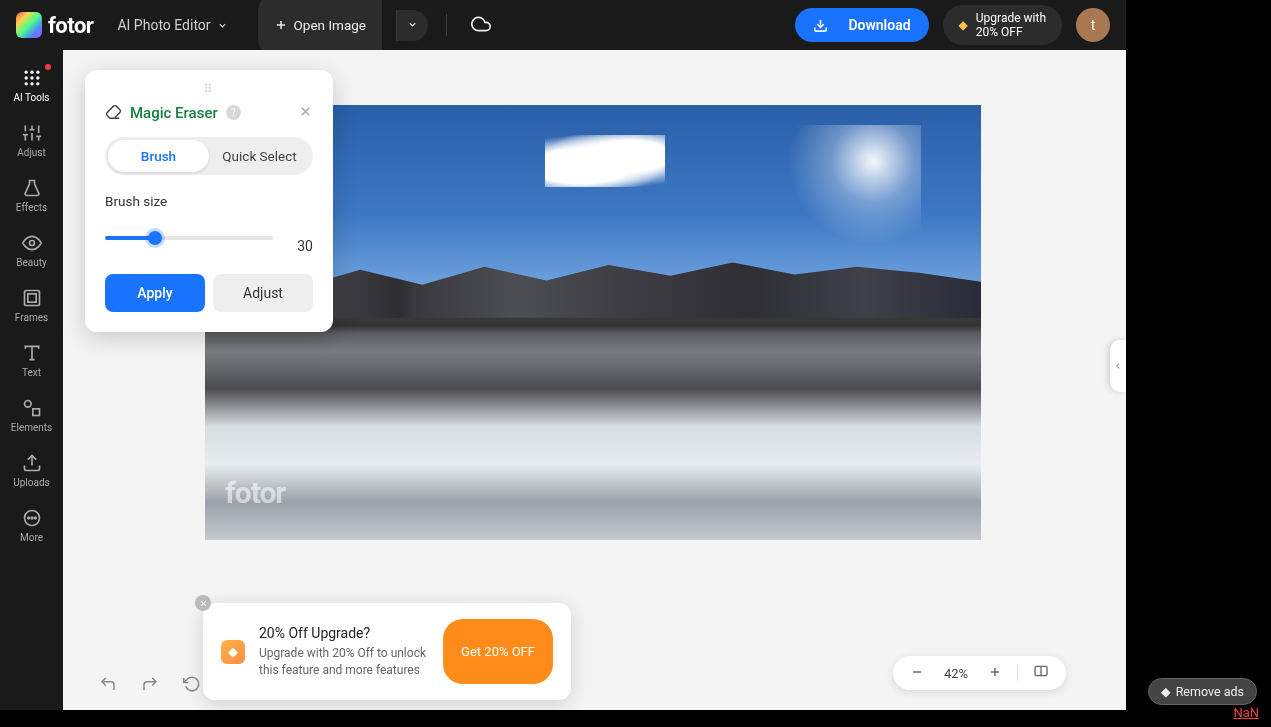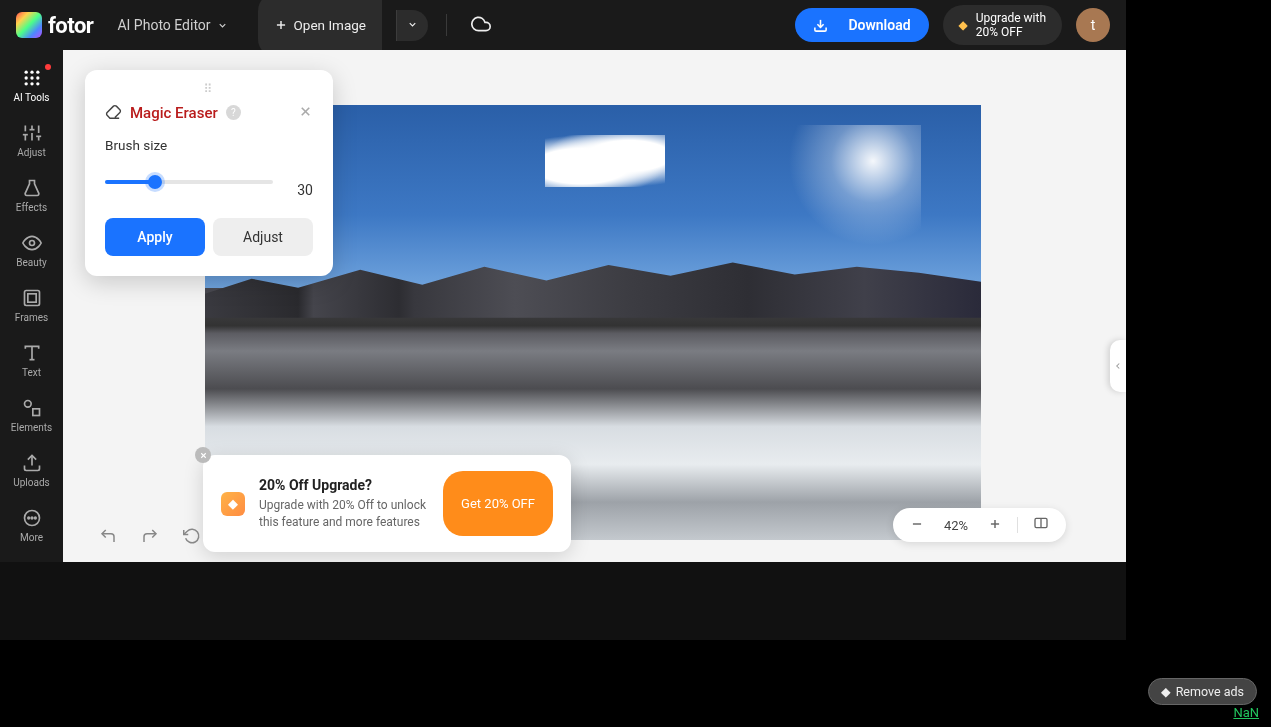--- a/index.html
+++ b/index.html
@@ -11,69 +11,69 @@
 .logo-text { color:#fff; font-size:22px; font-weight:700; letter-spacing:-0.5px; }
 .editor-label { color:#d0d0d0; font-size:14px; display:flex; align-items:center; gap:6px; margin-left:10px; cursor:pointer; }
 .open-btn { background:#2c2c2c; border:none; color:#eee; font-size:13.5px; padding:24px 16px; border-radius:18px 0 0 18px; display:flex; align-items:center; gap:6px; cursor:pointer; margin-left:16px; }
 .open-split { background:#2c2c2c; border:none; border-left:1px solid #3c3c3c; color:#eee; padding:8px 10px; border-radius:0 18px 18px 0; cursor:pointer; }
 .vsep { width:1px; height:22px; background:#3a3a3a; margin:0 4px; }
 .cloud-btn { background:none; border:none; color:#eee; padding:6px; cursor:pointer; }
 .topspacer { flex:1; }
 .download-btn { background:#1a73ff; color:#fff; border:none; border-radius:20px; padding:9px 18px; font-size:14px; font-weight:600; display:flex; align-items:center; gap:20px; cursor:pointer; }
 .upgrade-top { background:#2c2c2c; color:#fff; border:none; border-radius:20px; padding:6px 16px; font-size:12px; display:flex; align-items:center; gap:8px; cursor:pointer; line-height:1.2; text-align:left; }
 .avatar { width:34px; height:34px; border-radius:50%; background:#a87852; color:#fff; display:flex; align-items:center; justify-content:center; font-size:14px; cursor:pointer; }
-.main { display:flex; height:512px; }
+.main { display:flex; height:660px; }
 .sidebar { width:63px; background:#1a1a1a; display:flex; flex-direction:column; padding-top:8px; }
 .sbitem { display:flex; flex-direction:column; align-items:center; gap:4px; padding:10px 0; color:#aaa; cursor:pointer; font-size:10px; position:relative; }
 .sbitem.active { color:#fff; }
 .sbitem .dot { position:absolute; top:6px; right:12px; width:6px; height:6px; background:#ff3b3b; border-radius:50%; }
 .sbitem svg { width:20px; height:20px; }
 .canvas-area { flex:1; background:#f4f4f4; position:relative; overflow:hidden; }
 .photo { position:absolute; left:142px; top:55px; width:776px; height:435px; }
 .sky { width:100%; height:42%; background:linear-gradient(180deg,#2a5fa8 0%,#3d78c4 60%,#6fa3dd 100%); position:relative; }
 .cloud { position:absolute; width:120px; height:52px; background:radial-gradient(ellipse at 30% 60%,#fff 0%,#fff 40%,rgba(255,255,255,0) 70%),radial-gradient(ellipse at 70% 40%,#fff 0%,#fff 35%,rgba(255,255,255,0) 70%); left:340px; top:30px; }
 .sun { position:absolute; right:60px; top:20px; width:160px; height:120px; background:radial-gradient(circle at 70% 30%,rgba(255,255,255,0.95) 0%,rgba(255,255,255,0.3) 30%,rgba(255,255,255,0) 60%); }
 .mountain { width:100%; height:58%; background:linear-gradient(180deg,#4a4a52 0%,#333 15%,#5c5c62 18%,#7a7c82 25%,#4c4c50 40%,#d8dde2 55%,#e8ecef 70%,#9da2a8 85%,#c4c9ce 100%); position:relative; }
 .mountain::before { content:""; position:absolute; top:-30px; left:0; right:0; height:60px; background:linear-gradient(90deg,#3a3a40 0%,#2a2a2e 12%,#45454c 14%,#2d2d32 25%,#38383e 27%,#4d4d54 40%,#3c3c42 55%,#2e2e34 70%,#40404a 85%,#2a2a3a 100%); clip-path:polygon(0 60%,6% 35%,12% 50%,20% 20%,28% 45%,36% 15%,44% 38%,52% 12%,60% 30%,68% 8%,76% 28%,84% 15%,92% 25%,100% 40%,100% 100%,0 100%); }
 .watermark { position:absolute; left:20px; bottom:30px; color:rgba(255,255,255,0.55); font-size:30px; font-weight:700; letter-spacing:-1px; pointer-events:none; }
 .panel { position:absolute; left:22px; top:20px; width:248px; background:#fff; border-radius:12px; box-shadow:0 6px 24px rgba(0,0,0,0.18); padding:12px 20px 20px; }
 .panel-grip { text-align:center; color:#ccc; font-size:12px; letter-spacing:2px; margin-bottom:6px; cursor:grab; }
 .panel-head { display:flex; align-items:center; gap:8px; margin-bottom:14px; }
-.panel-title { font-size:15px; font-weight:500; color:#b91c1c; }
+.panel-title { font-size:15px; font-weight:500; color:#15803d; }
 .help-ico { width:15px; height:15px; border-radius:50%; background:#d8d8d8; color:#fff; font-size:10px; display:inline-flex; align-items:center; justify-content:center; }
 .panel-close { margin-left:auto; color:#aaa; cursor:pointer; font-size:18px; background:none; border:none; }
 .segctl { background:#eee; border-radius:20px; display:flex; padding:3px; margin-bottom:18px; }
 .segctl button { flex:1; border:none; background:none; padding:8px 0; border-radius:18px; font-size:13.5px; cursor:pointer; color:#444; }
 .segctl button.active { background:#fff; color:#1a73ff; font-weight:500; box-shadow:0 1px 3px rgba(0,0,0,0.12); }
 .field-label { font-size:13.5px; color:#333; margin-bottom:12px; }
 .slider-row { display:flex; align-items:center; gap:14px; margin-bottom:20px; }
 .slider { flex:1; height:4px; background:#e5e5e5; border-radius:2px; position:relative; cursor:pointer; }
 .slider-fill { position:absolute; left:0; top:0; bottom:0; width:30%; background:#1a73ff; border-radius:2px; }
 .slider-thumb { position:absolute; left:30%; top:50%; transform:translate(-50%,-50%); width:14px; height:14px; background:#1a73ff; border-radius:50%; box-shadow:0 0 0 3px rgba(26,115,255,0.25); }
 .slider-val { font-size:14px; color:#333; width:26px; text-align:right;margin-top:17px; }
 .panel-actions { display:flex; gap:8px; }
 .panel-actions button { flex:1; border:none; border-radius:8px; padding:11px 0; font-size:14px; cursor:pointer; }
 .btn-apply { background:#1a73ff; color:#fff; font-weight:500; }
 .btn-cancel { background:#eee; color:#333; }
 .promo { position:absolute; left:140px; bottom:10px; width:368px; background:#fff; border-radius:12px; box-shadow:0 4px 20px rgba(0,0,0,0.15); padding:16px 18px; display:flex; align-items:center; gap:14px; }
 .promo-close { position:absolute; left:-8px; top:-8px; width:16px; height:16px; border-radius:50%; background:#bbb; color:#fff; display:flex; align-items:center; justify-content:center; font-size:11px; cursor:pointer; border:none; }
 .promo-ico { width:24px; height:24px; border-radius:6px; background:linear-gradient(135deg,#ffb347,#ff8c42); display:flex; align-items:center; justify-content:center; color:#fff; font-size:13px; flex-shrink:0; }
 .promo-txt { flex:1; }
-.promo-title { font-size:14px; font-weight:700; color:#222; margin-bottom:4px; }
+.promo-title { font-size:14px; font-weight:400; color:#222; margin-bottom:4px; }
 .promo-desc { font-size:12px; color:#666; line-height:1.35; }
 .promo-cta { background:#ff8c1a; color:#fff; border:none; border-radius:20px; padding:25px 18px; font-size:13px; font-weight:400; cursor:pointer; white-space:nowrap; }
 .bottombar-left { position:absolute; left:32px; bottom:10px; display:flex; gap:16px; }
 .iconbtn { background:none; border:none; color:#888; cursor:pointer; padding:4px; }
 .zoomctl { position:absolute; right:60px; bottom:20px; background:#fff; border-radius:18px; box-shadow:0 2px 8px rgba(0,0,0,0.12); display:flex; align-items:center; gap:12px; padding:7px 14px; }
 .zoomctl button { background:none; border:none; color:#666; font-size:16px; cursor:pointer; padding:0 3px; }
 .zoom-val { font-size:13px; color:#444; min-width:34px; text-align:center; }
 .zsep { width:1px; height:16px; background:#e0e0e0; }
 .collapse-tab { position:absolute; right:0; top:290px; width:16px; height:52px; background:#fff; border-radius:10px 0 0 10px; box-shadow:-2px 0 6px rgba(0,0,0,0.15); display:flex; align-items:center; justify-content:center; color:#999; cursor:pointer; }
 .remove-ads { position:absolute; right:14px; top:678px; background:#444; color:#eee; border:1px solid #666; border-radius:14px; padding:5px 12px; font-size:12.5px; display:flex; align-items:center; gap:5px; cursor:pointer; }
-.nan-link { position:absolute; right:12px; top:705px; color:#22c55e; font-size:13px; text-decoration:underline; }
+.nan-link { position:absolute; right:12px; top:705px; color:#ef4444; font-size:13px; text-decoration:underline; }
 </style>
 </head>
 <body>
 
 <div class="app">
   <div class="topbar">
     <div class="logo">
       <div class="logo-mark"></div>
       <span class="logo-text">fotor</span>
     </div>
@@ -225,20 +225,24 @@
             </svg>
           <span class="panel-title">Magic Eraser</span>
           <span class="help-ico">?</span>
           <button class="panel-close">
              <svg width="15" height="15" viewBox="0 0 24 24" fill="none" stroke="currentColor" stroke-width="2.5">
                 <line x1="18" y1="6" x2="6" y2="18"></line>
                 <line x1="6" y1="6" x2="18" y2="18"></line>
               </svg>
           </button>
         </div>
+        <div class="segctl">
+          <button class="active">Brush</button>
+          <button>Quick Select</button>
+        </div>
         <div class="field-label">Brush size</div>
         <div class="slider-row">
           <div class="slider">
             <div class="slider-fill"></div>
             <div class="slider-thumb"></div>
           </div>
           <span class="slider-val">30</span>
         </div>
         <div class="panel-actions">
           <button class="btn-apply">Apply</button>

